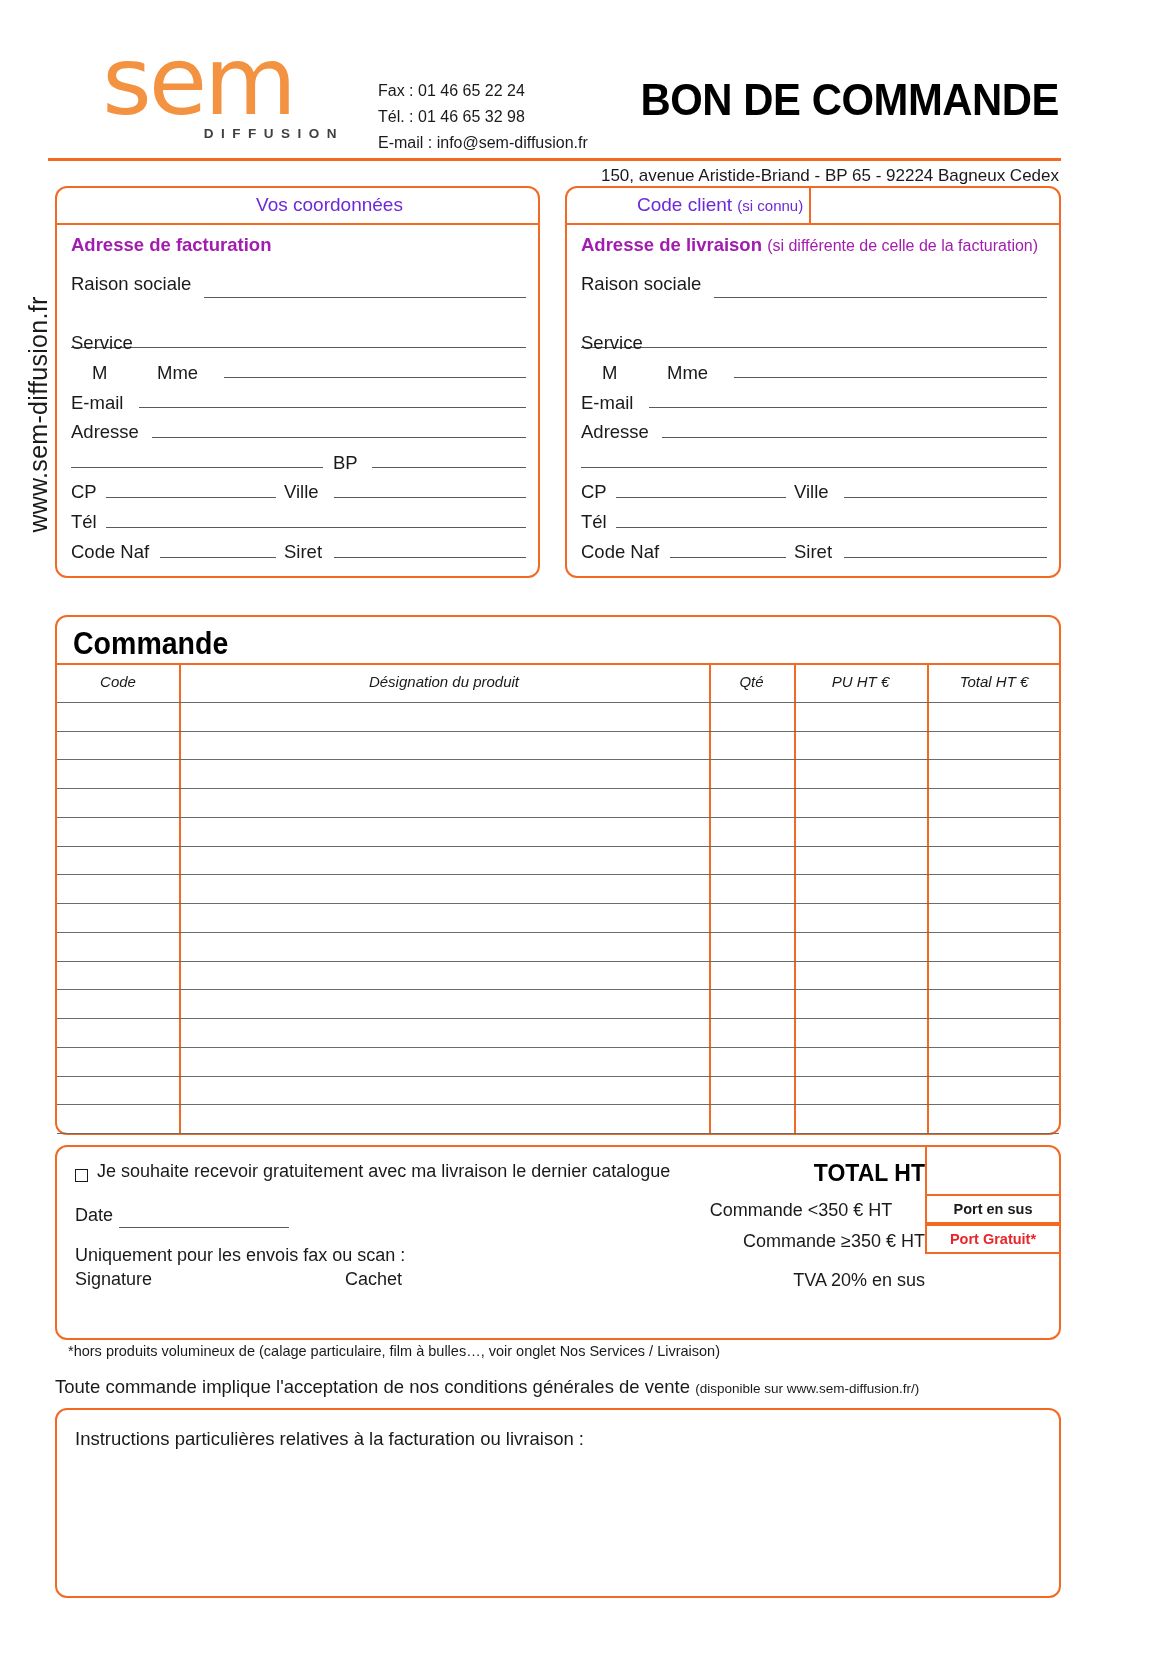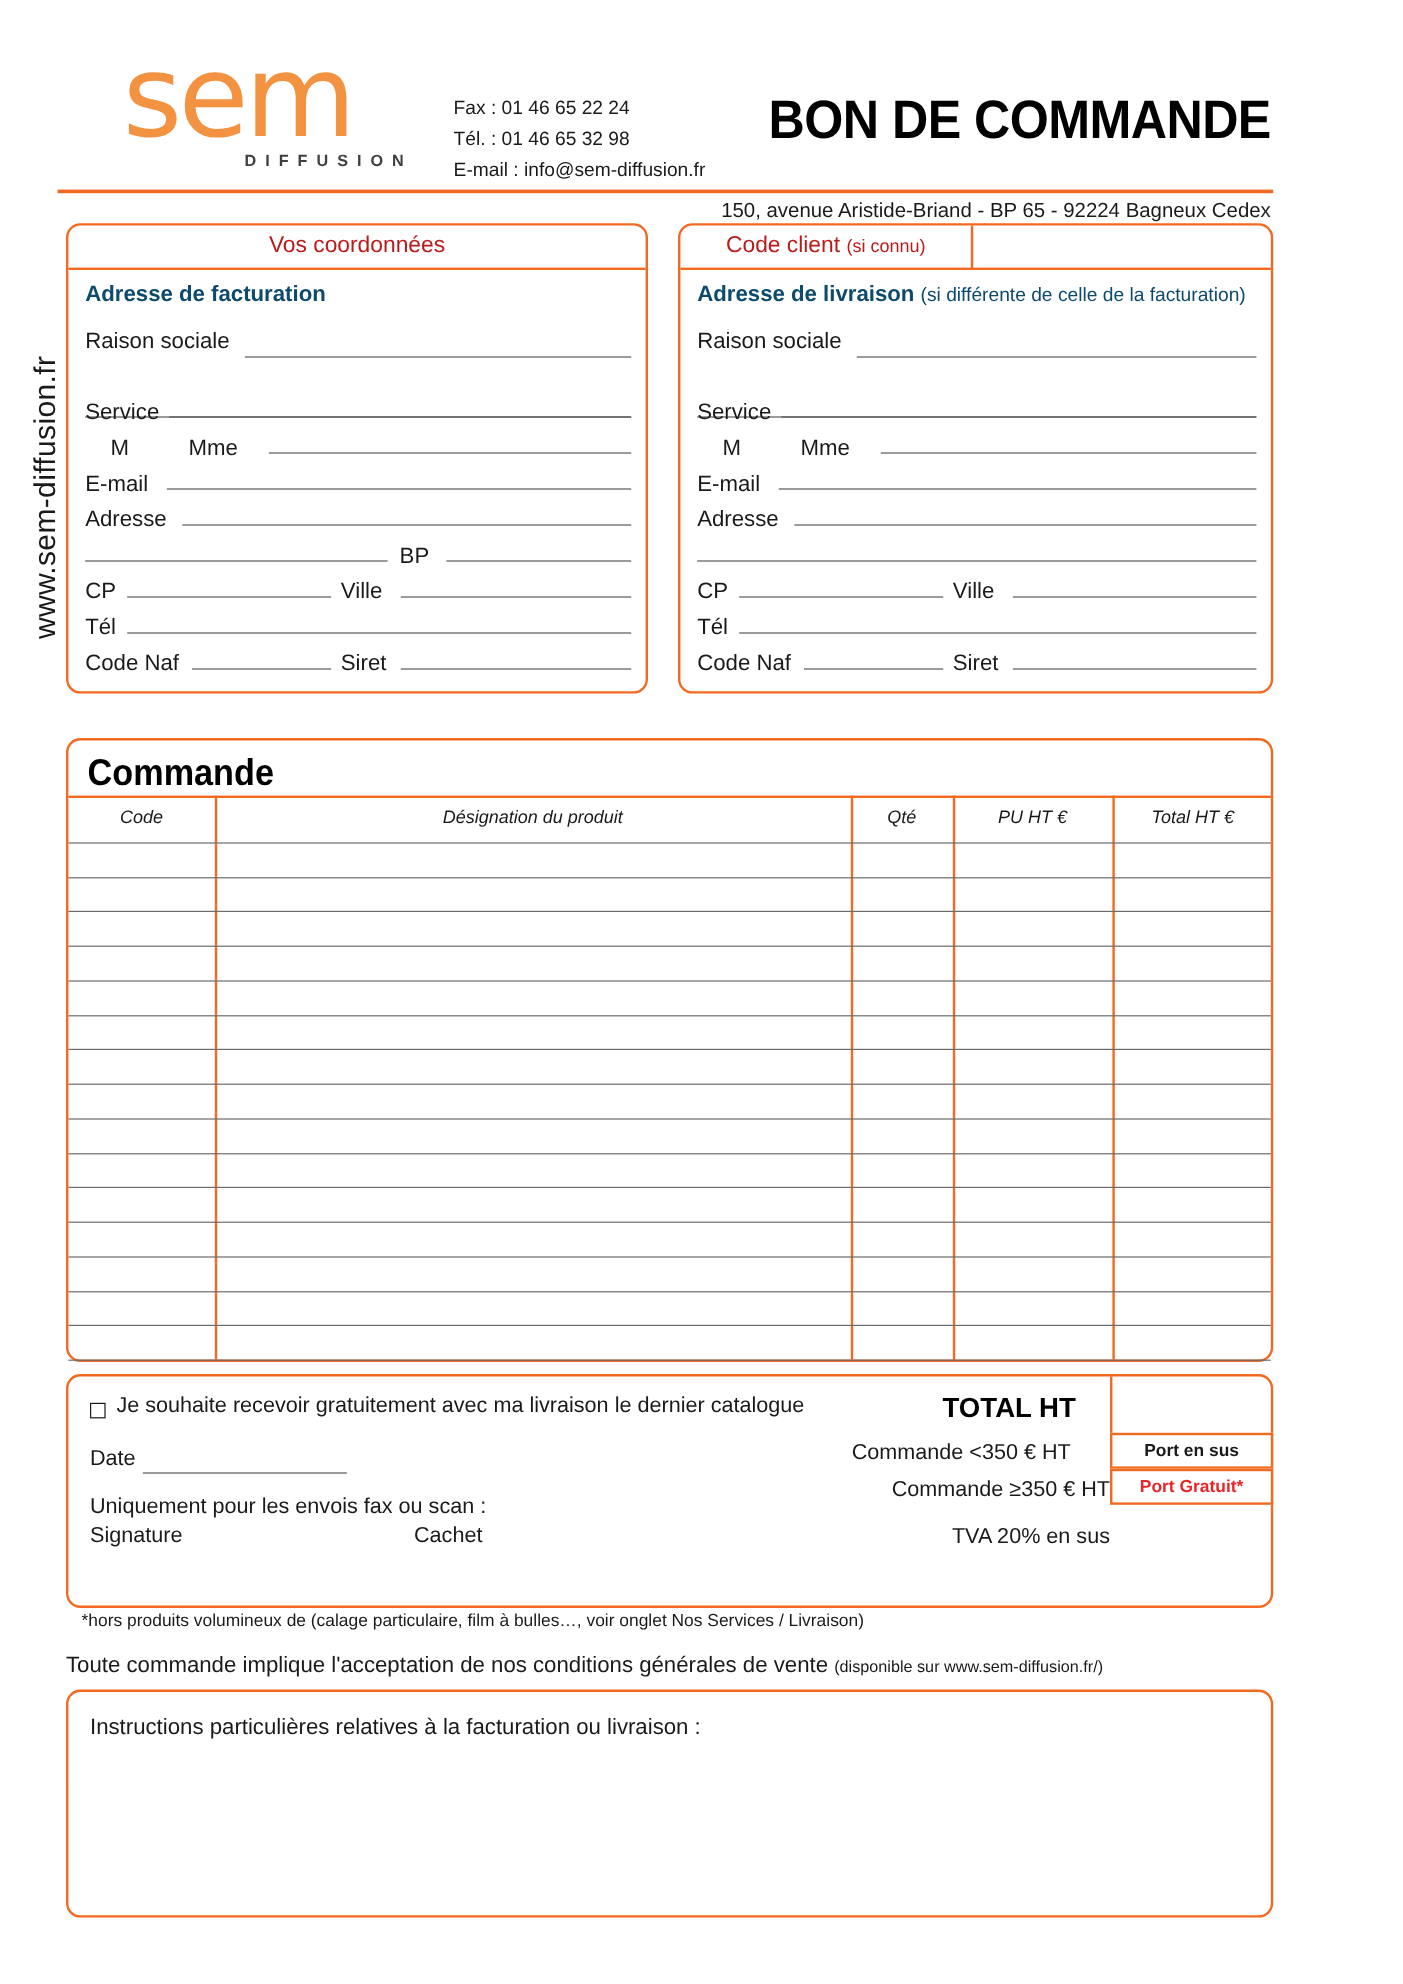--- a/index.html
+++ b/index.html
@@ -131,40 +131,41 @@
     left: 0;
     top: 35px;
     width: 100%;
     height: 2px;
     background: #F26A21;
   }
   .panel-tab-label {
     position: absolute;
     top: 6px;
     font-size: 19px;
-    color: #b91c1c;
-    white-space: nowrap;
+    color: #6d28d9;
+    white-space: nowrap;
+    padding-left: 32px;
   }
   .panel-tab-label .small {
     font-size: 15px;
   }
   .tab-divider {
     position: absolute;
     left: 242px;
     top: 0px;
     width: 2px;
     height: 37px;
     background: #F26A21;
   }
 
   .panel-heading {
     position: absolute;
     font-size: 18.5px;
     font-weight: 700;
-    color: #0c4a6e;
+    color: #a21caf;
     white-space: nowrap;
   }
   .panel-heading .note {
     font-weight: 400;
     font-size: 16px;
   }
 
   .frow {
     position: absolute;
     font-size: 18.5px;
@@ -464,21 +465,21 @@
     <span class="chk" style="left:18px; top:22px;"></span>
     <div class="btext" style="left:40px; top:14px;">Je souhaite recevoir gratuitement avec ma livraison le dernier catalogue</div>
 
     <div class="btext" style="left:18px; top:58px;">Date</div>
     <div class="rule" style="left:62px; top:80px; width:170px;"></div>
 
     <div class="btext" style="left:18px; top:98px;">Uniquement pour les envois fax ou scan :</div>
     <div class="btext" style="left:18px; top:122px;">Signature</div>
     <div class="btext" style="left:288px; top:122px;">Cachet</div>
 
-    <div class="total-ht" style="left:700px; top:13px; width:168px; text-align:center;">TOTAL HT</div>
+    <div class="total-ht" style="left:700px; top:13px; width:168px; text-align:right;">TOTAL HT</div>
     <div style="position:absolute; left:882px; top:8px; width:110px; height:34px; font-size:19px;"></div>
 
     <div class="btext" style="left:620px; top:53px; width:248px; text-align:center;">Commande &lt;350 € HT</div>
     <div class="btext" style="left:620px; top:84px; width:248px; text-align:right;">Commande ≥350 € HT</div>
     <div class="btext" style="left:620px; top:123px; width:248px; text-align:right;">TVA 20% en sus</div>
 
     <div class="vsep" style="left:868px; top:0px; height:100px;"></div>
 
     <div class="port-box" style="left:868px; top:47px; width:136px; height:30px;">Port en sus</div>
     <div class="port-box port-free" style="left:868px; top:77px; width:136px; height:30px;">Port Gratuit*</div>

